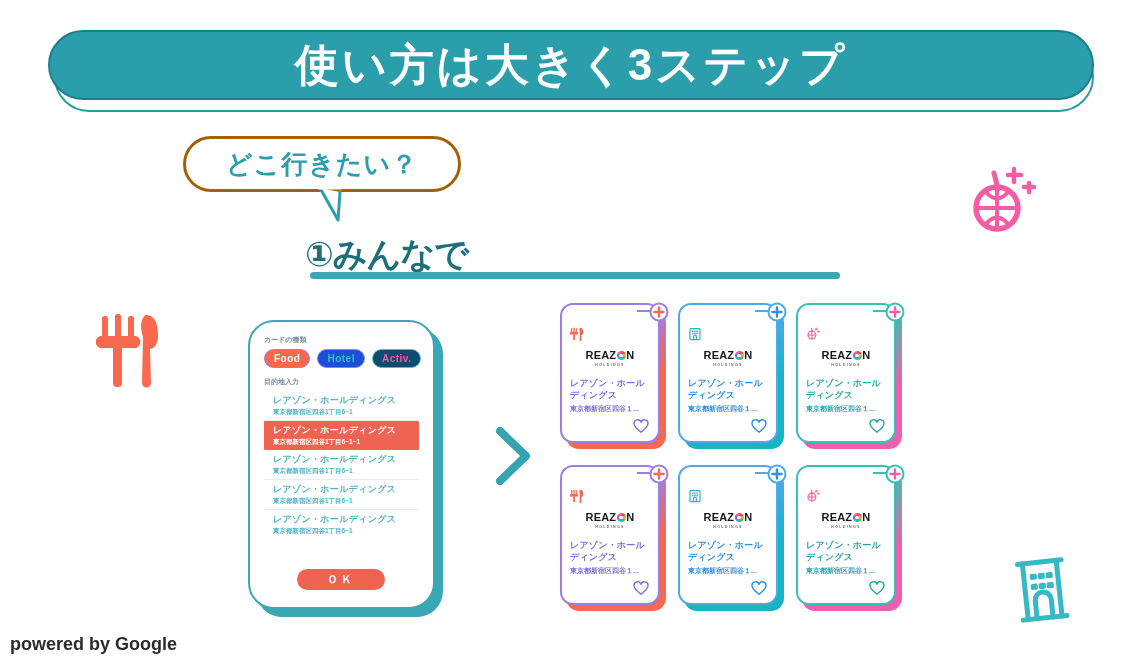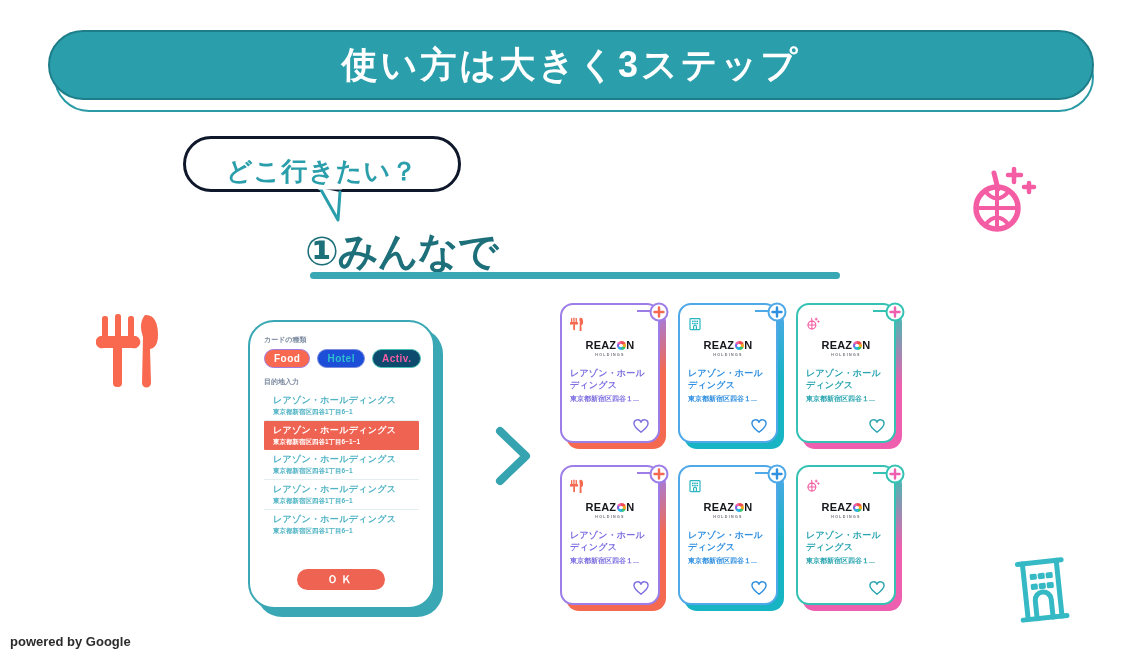--- a/index.html
+++ b/index.html
@@ -44,43 +44,43 @@
     border-radius: 36px;
     background: #2a9fab;
     border: 2px solid #1d7e8a;
     box-sizing: border-box;
     display: flex;
     align-items: center;
     justify-content: center;
   }
   #title-banner .banner-text {
     color: #ffffff;
-    font-size: 36px;
+    font-size: 44px;
     font-weight: bold;
     letter-spacing: 3px;
     text-align: right;
   }
 
   
   #speech-bubble {
     position: absolute;
     left: 183px;
     top: 136px;
     width: 278px;
     height: 56px;
   }
   #speech-bubble .bubble-body {
     position: absolute;
     inset: 0;
-    border: 3px solid #0f172a;
+    border: 3px solid #a16207;
     border-radius: 28px;
     background: #ffffff;
     box-sizing: border-box;
     display: flex;
-    align-items: flex-end;
+    align-items: center;
     justify-content: center;
   }
   #speech-bubble .bubble-text {
     color: #2a9fab;
     font-size: 26px;
     font-weight: bold;
     letter-spacing: 1px;
   }
   #speech-bubble .bubble-tail {
     position: absolute;
@@ -93,21 +93,21 @@
   
   #step-heading {
     position: absolute;
     left: 305px;
     top: 196px;
     height: 80px;
     display: flex;
     align-items: flex-end;
   }
   #step-heading .num-part {
-    font-size: 40px;
+    font-size: 34px;
     font-weight: bold;
     color: #1d6f79;
     letter-spacing: -1px;
     line-height: 1;
     padding-bottom: 5px;
   }
   #step-heading .big-part {
     font-size: 66px;
     font-weight: bold;
     color: #1d6f79;
@@ -292,21 +292,21 @@
   }
   .card-body {
     position: absolute;
     left: 0;
     top: 0;
     width: 100px;
     height: 140px;
     background: #ffffff;
     border-radius: 13px;
     box-sizing: border-box;
-    padding: 11px 8px 6px 8px;
+    padding: 21px 8px 6px 8px;
     overflow: hidden;
   }
   .card-body::before {
     content: "";
     position: absolute;
     left: 0; top: 0;
     width: 2.5px;
     height: 100%;
     border-radius: 13px 0 0 13px;
   }
@@ -416,21 +416,21 @@
   .theme-3 .card-shadow { background: linear-gradient(180deg,#35c2b4 0%, #ef5fb0 55%, #ef5fb0 100%); }
   .theme-3 .card-body { border: 2px solid #35c2b4; }
   .theme-3 .card-title, .theme-3 .card-addr { color: #2aa5b0; }
   .theme-3 .plus-connector { background: #35c2b4; }
 
   
   #footer-credit {
     position: absolute;
     left: 10px;
     top: 634px;
-    font-size: 13px;
+    font-size: 18px;
     font-weight: bold;
     color: #2b2b2b;
   }
 </style>
 </head>
 <body>
 
 <div id="title-banner">
   <div class="banner-shadow"></div>
   <div class="banner-main">

